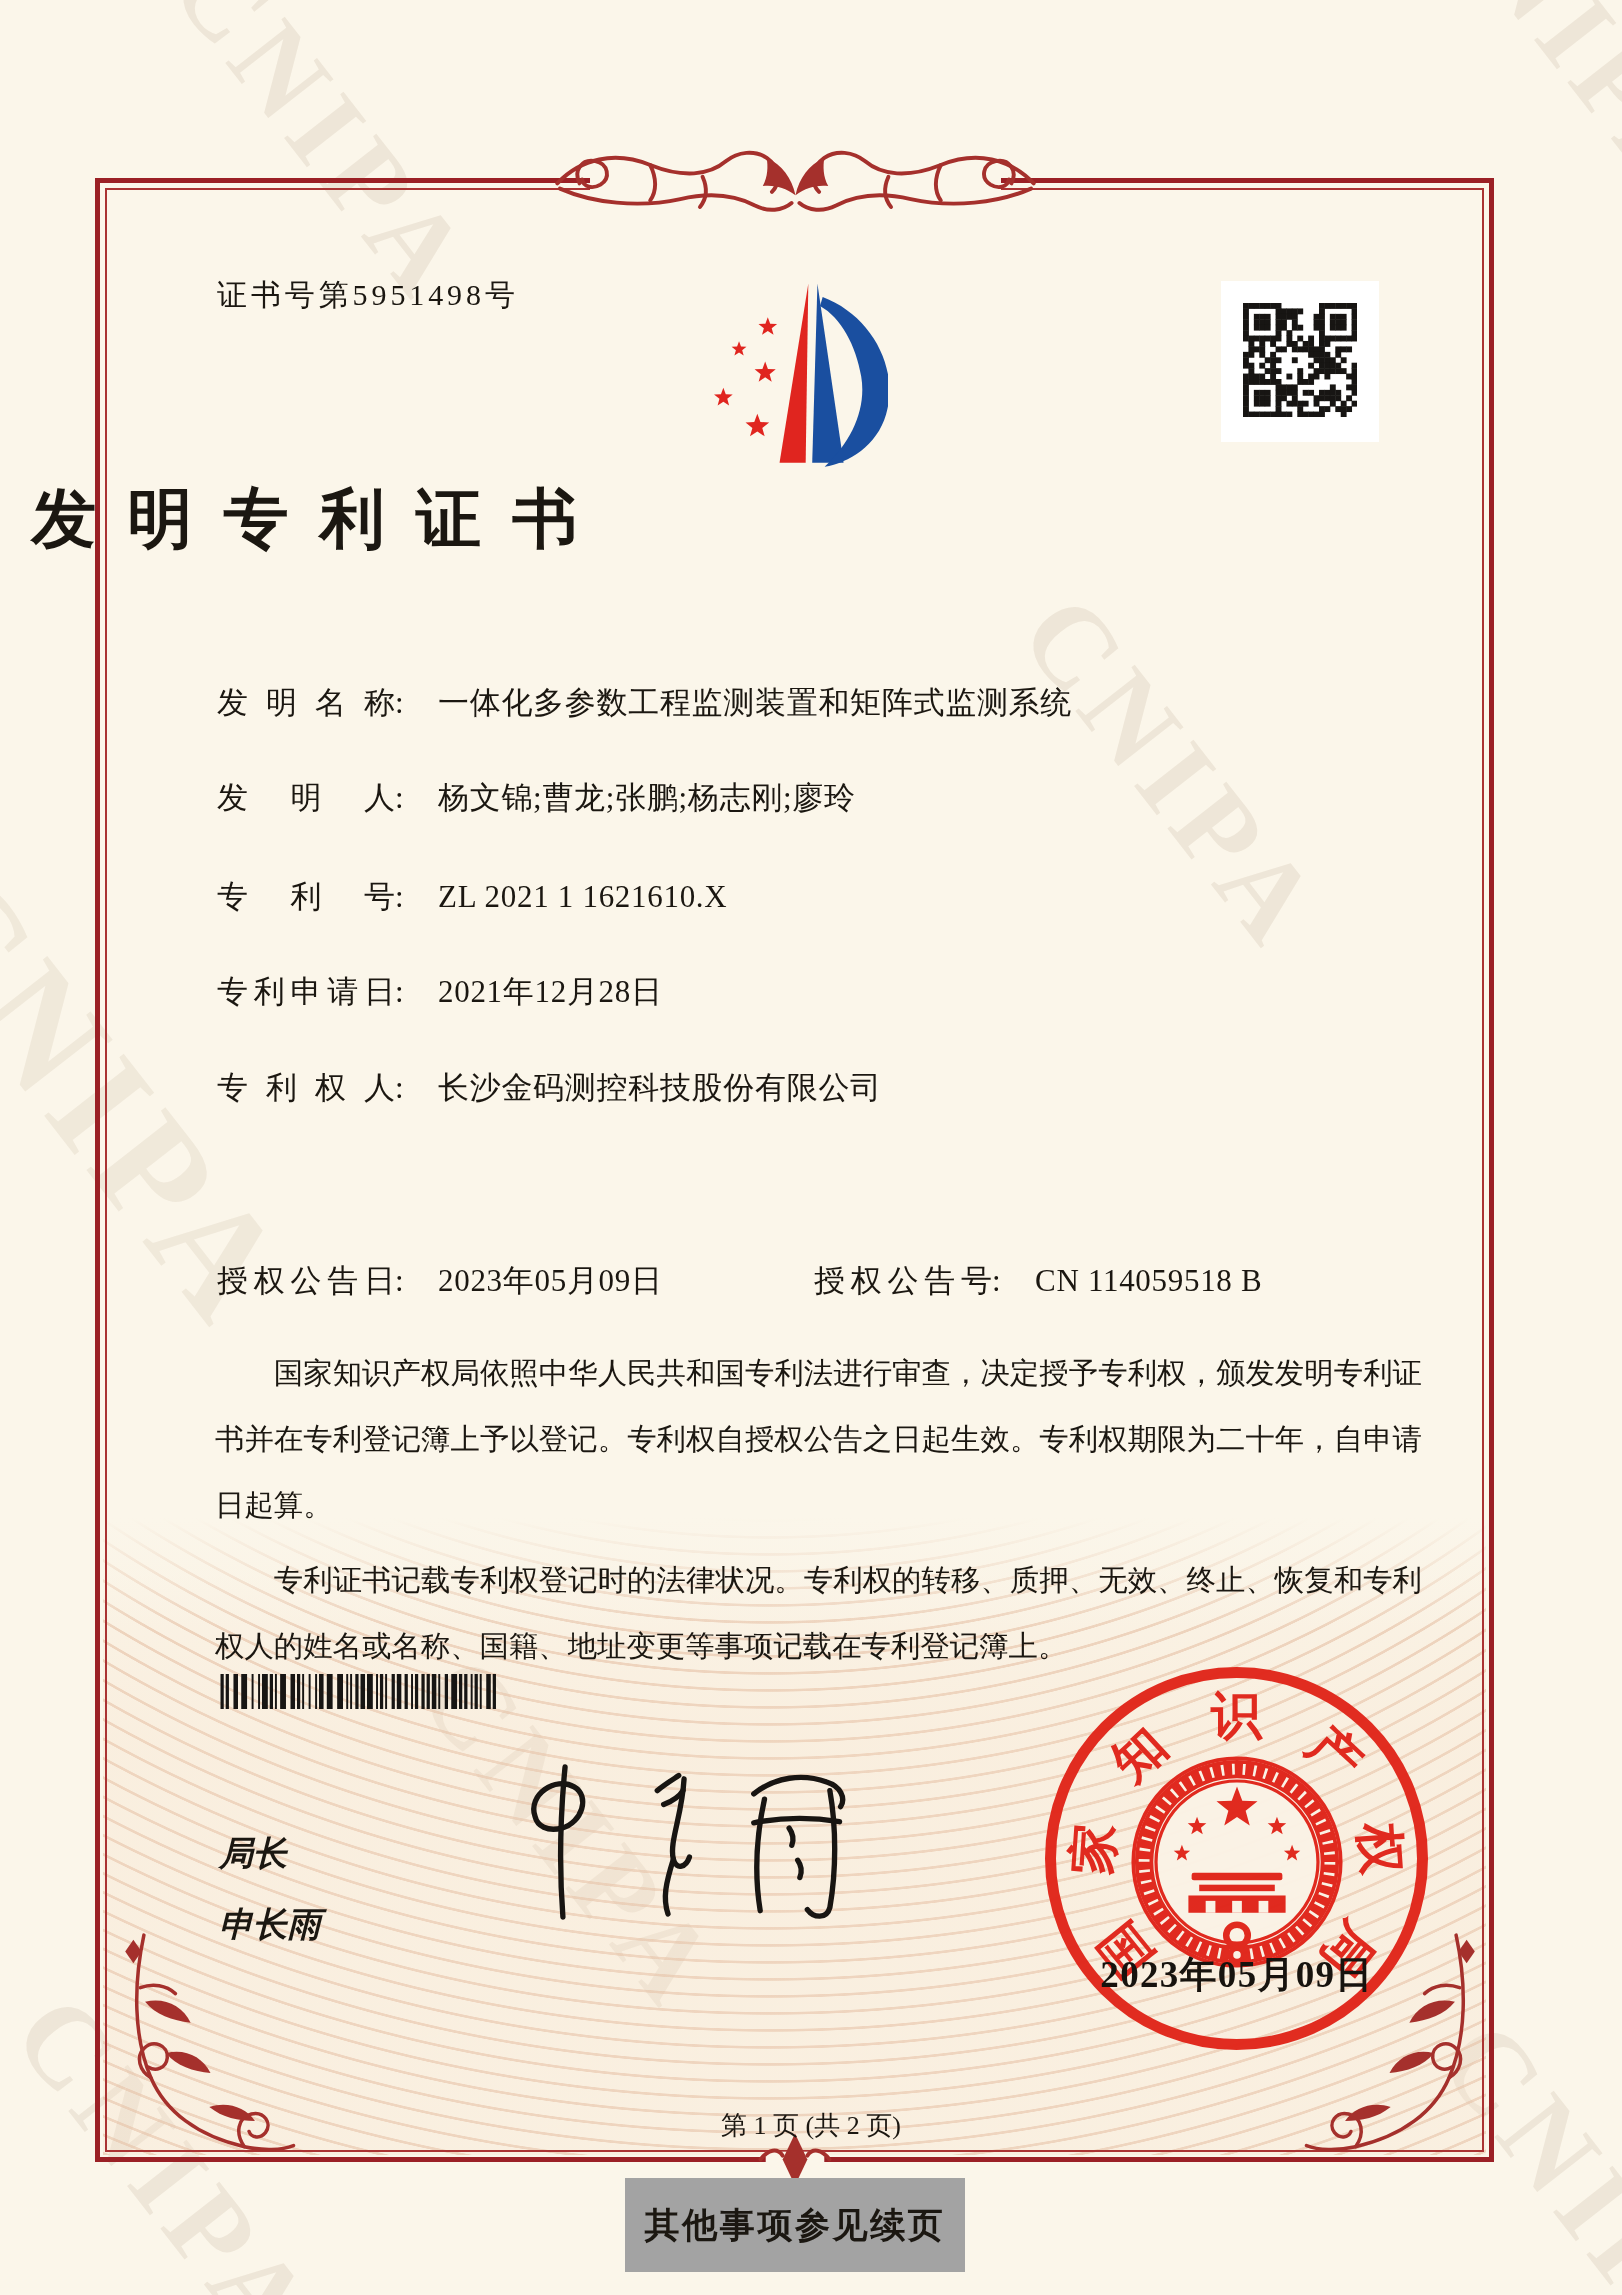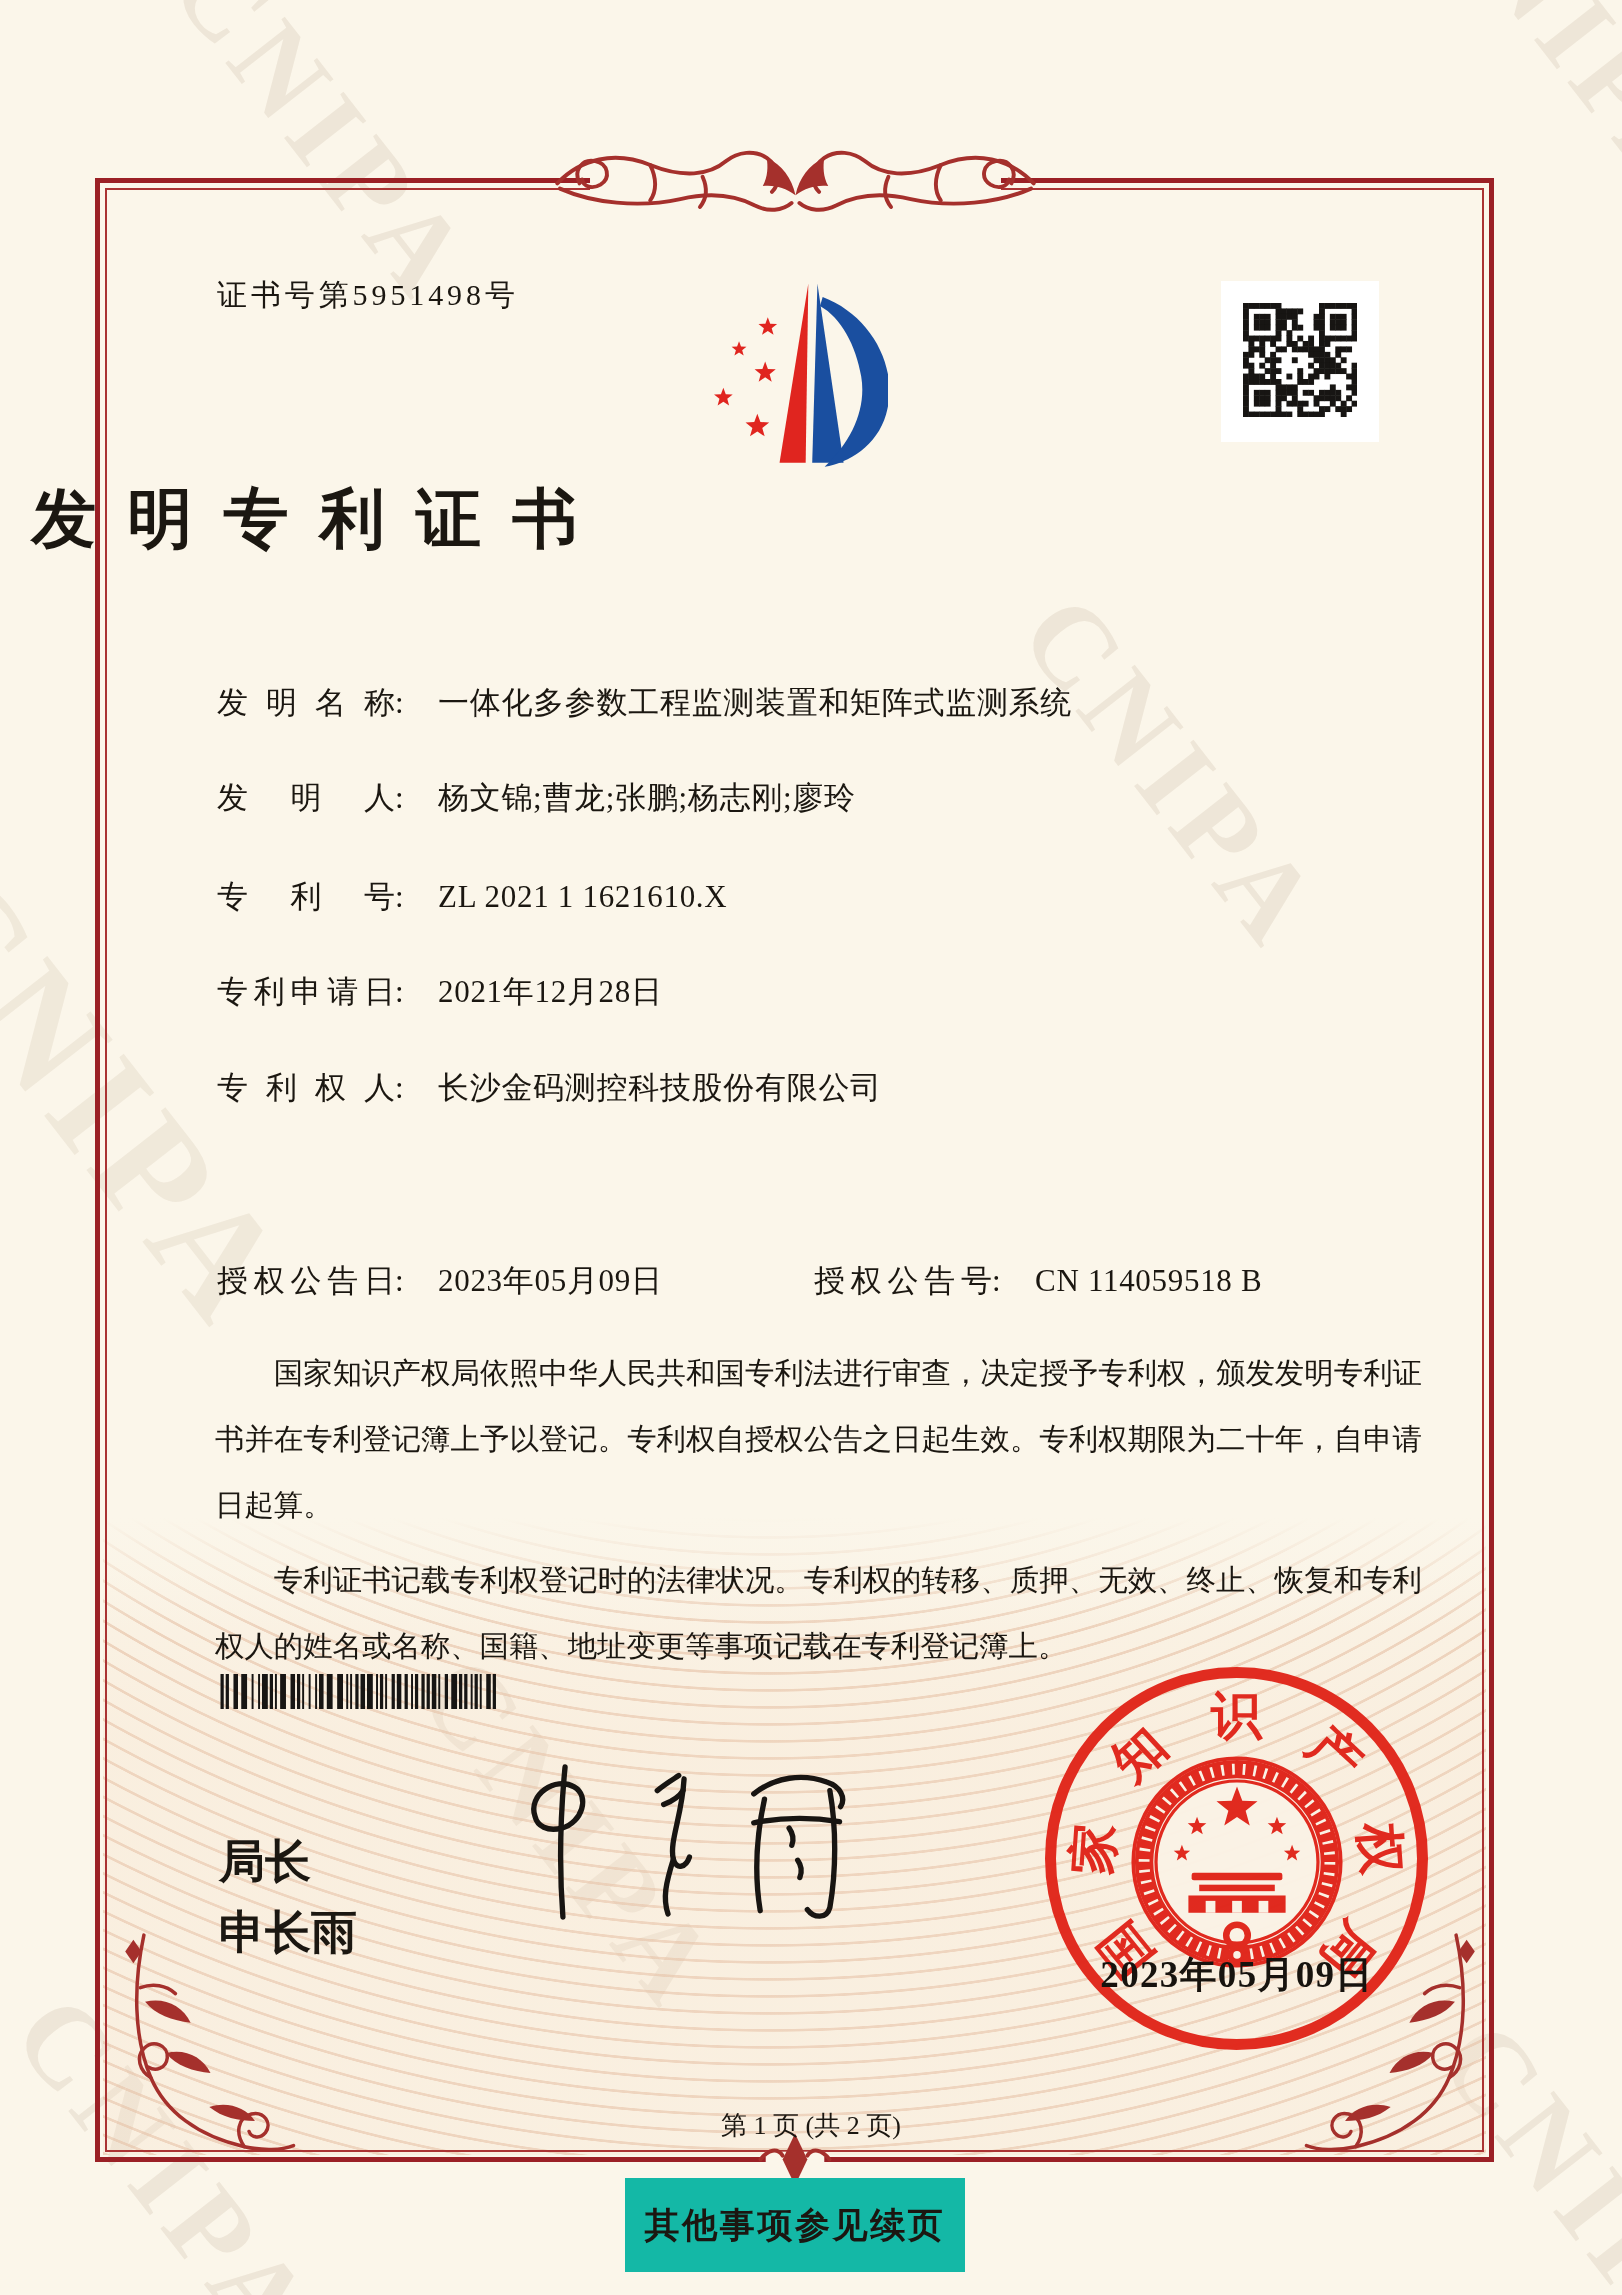--- a/index.html
+++ b/index.html
@@ -56,22 +56,22 @@
   .flabel{display:inline-block;width:178px;text-align:justify;text-align-last:justify;vertical-align:baseline;}
   .fcolon{display:inline-block;width:26px;}
   .fvalue{letter-spacing:0.7px;margin-left:17px;}
   .row2col .col2{position:absolute;left:597px;top:0;white-space:nowrap;}
   
   .paras{position:absolute;z-index:5;left:215px;top:1340px;width:1207px;
     font-size:29.4px;line-height:66px;text-align:justify;}
   .paras p{margin:0 0 9.2px 0;text-indent:2em;}
   
   .barcode{position:absolute;z-index:5;left:219px;top:1674px;width:283px;height:35px;}
-  .signer{position:absolute;z-index:5;left:219px;font-size:46px;font-weight:700;
-    font-family:"Liberation Sans","DejaVu Sans",sans-serif;}
+  .signer{position:absolute;z-index:5;left:219px;font-size:34px;font-weight:700;
+    font-family:"Liberation Sans","DejaVu Sans",sans-serif;font-style:italic;}
   .signer.t1{top:1831px;} .signer.t2{top:1902px;}
   .sig{position:absolute;z-index:5;left:475px;top:1752px;width:386px;height:216px;}
   
   .seal{position:absolute;z-index:6;left:1045px;top:1667px;width:383px;height:383px;}
   .seal-ring{position:absolute;left:0;top:0;width:361px;height:361px;border:11px solid #e02318;border-radius:50%;opacity:.96;}
   .seal-emblem{position:absolute;left:84px;top:87px;width:216px;height:216px;opacity:.96;}
   .seal-char{
     position:absolute;left:50%;top:50%;z-index:2;color:#e02318;opacity:.96;
     font-size:51px;font-weight:700;line-height:1;
   }
@@ -82,21 +82,21 @@
   .seal-char:nth-of-type(5){transform:translate(-50%,-50%) rotate(43deg)   translate(0,-143px);}
   .seal-char:nth-of-type(6){transform:translate(-50%,-50%) rotate(86deg)   translate(0,-143px);}
   .seal-char:nth-of-type(7){transform:translate(-50%,-50%) rotate(129deg)  translate(0,-143px);}
   .seal-date{
     position:absolute;z-index:7;left:1054px;top:1950px;width:366px;text-align:center;
     font-size:37px;letter-spacing:1.3px;color:#17130e;font-weight:600;
   }
   
   .pageno{position:absolute;z-index:5;left:0;top:2108px;width:1590px;text-align:center;font-size:26px;padding-left:16px;}
   .contnote{
-    position:absolute;z-index:5;left:625px;top:2178px;width:340px;height:94px;background:#14b8a6;
+    position:absolute;z-index:5;left:625px;top:2178px;width:340px;height:94px;background:#a3a3a3;
     display:flex;align-items:center;justify-content:center;
     font-size:35px;letter-spacing:2.6px;font-weight:600;
   }
   .redfill{fill:#a5302c;}
   .redstroke{stroke:#a5302c;stroke-width:6;fill:none;stroke-linecap:round;}
 </style>
 </head>
 <body>
 
 <div class="sheet">

